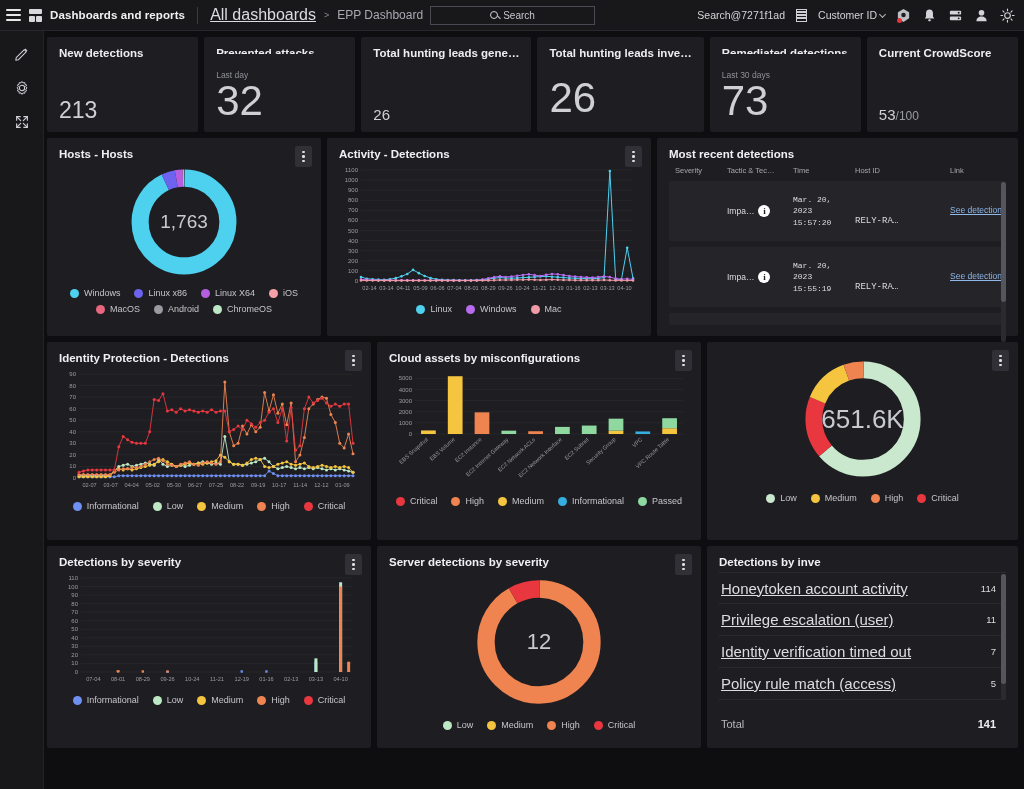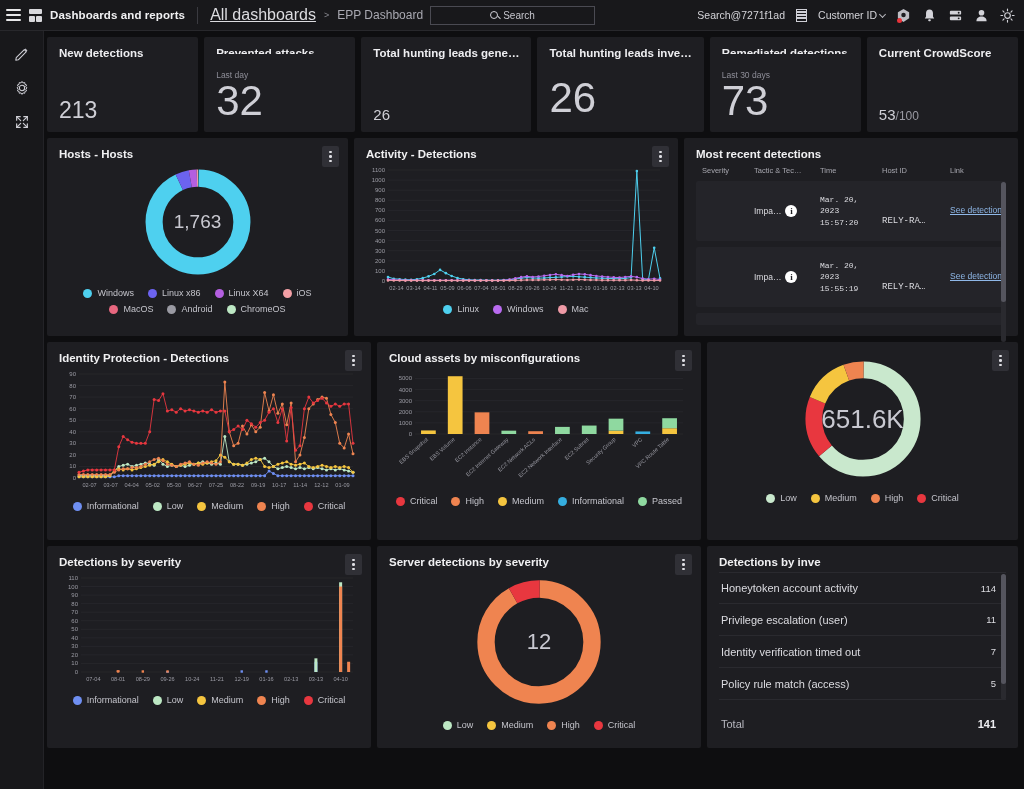--- a/index.html
+++ b/index.html
@@ -109,35 +109,35 @@
   .plot svg { display: block; }
   .axlbl { font-size: 6px; fill: #9a9aa3; font-family: "Liberation Sans", sans-serif; }
   .axlbl-x { font-size: 5.6px; fill: #9a9aa3; font-family: "Liberation Sans", sans-serif; }
   .gl { stroke: #2c2c31; stroke-width: .6; }
 
   
   .tbl { margin-top: 6px; position: relative; }
   .thead { display: flex; font-size: 7.5px; color: #a6a6ae; padding: 0 4px 6px 6px; }
   .trow { display: flex; align-items: center; background: #242429; border-radius: 2px; margin-bottom: 6px; height: 60px; padding: 0 4px 0 6px; }
   .c-sev { width: 52px; } .c-tac { width: 66px; } .c-tim { width: 62px; }
-  .c-hid { width: 68px; } .c-lnk { width: 52px; }
+  .c-hid { width: 68px; } .c-lnk { width: 52px; margin-left: 27px; }
   .hexa { width: 15px; height: 16px; background: #e0353c; clip-path: polygon(50% 0%, 100% 25%, 100% 75%, 50% 100%, 0% 75%, 0% 25%); }
   .tac-wrap { display: flex; align-items: center; gap: 4px; font-size: 8.5px; color: #dcdce1; }
   .info-i { width: 12px; height: 12px; border-radius: 50%; background: #fff; color: #1e1e22; font-size: 9px; font-weight: bold; display: flex; align-items: center; justify-content: center; font-family: "Liberation Serif", serif; flex: none; }
   .time-c { font-size: 8px; color: #dcdce1; line-height: 1.45; font-family: "Liberation Mono", monospace; }
   .hid-c { font-size: 9px; color: #dcdce1; font-family: "Liberation Mono", monospace; margin-top: 20px; }
   .lnk-c { font-size: 8.5px; color: #8fb8e8; text-decoration: underline; line-height: 1.4; cursor: pointer; }
   .scrollbar { position: absolute; right: 0px; top: 16px; width: 5px; height: 160px; background: #2a2a2f; border-radius: 3px; cursor: pointer; }
   .scrollbar i { position: absolute; top: 0; left: 0; width: 5px; height: 120px; background: #55555e; border-radius: 3px; display: block; }
 
   
   .dn-list { margin-top: 4px; position: relative; }
   .dn-row { display: flex; align-items: center; justify-content: space-between; height: 32px; border-bottom: 1px solid #2a2a2f; padding: 0 10px 0 2px; cursor: pointer; }
   .dn-row:first-child { border-top: 1px solid #2a2a2f; }
-  .dn-name { font-size: 11px; color: #dcdce1; }
+  .dn-name { font-size: 15px; color: #dcdce1; text-decoration: underline; }
   .dn-val { font-size: 9.5px; color: #dcdce1; }
   .dn-total { display: flex; align-items: flex-end; justify-content: space-between; height: 30px; padding: 0 10px 0 2px; }
   .dn-total .t-l { font-size: 11px; color: #b6b6be; }
   .dn-total .t-r { font-size: 11px; color: #eeeef2; font-weight: bold; }
   .dn-sb { position: absolute; right: 0px; top: 2px; width: 5px; height: 126px; background: #2a2a2f; border-radius: 3px; cursor: pointer; }
   .dn-sb i { position: absolute; top: 0; width: 5px; height: 110px; background: #55555e; border-radius: 3px; display: block; }
 </style>
 </head>
 <body>
 

